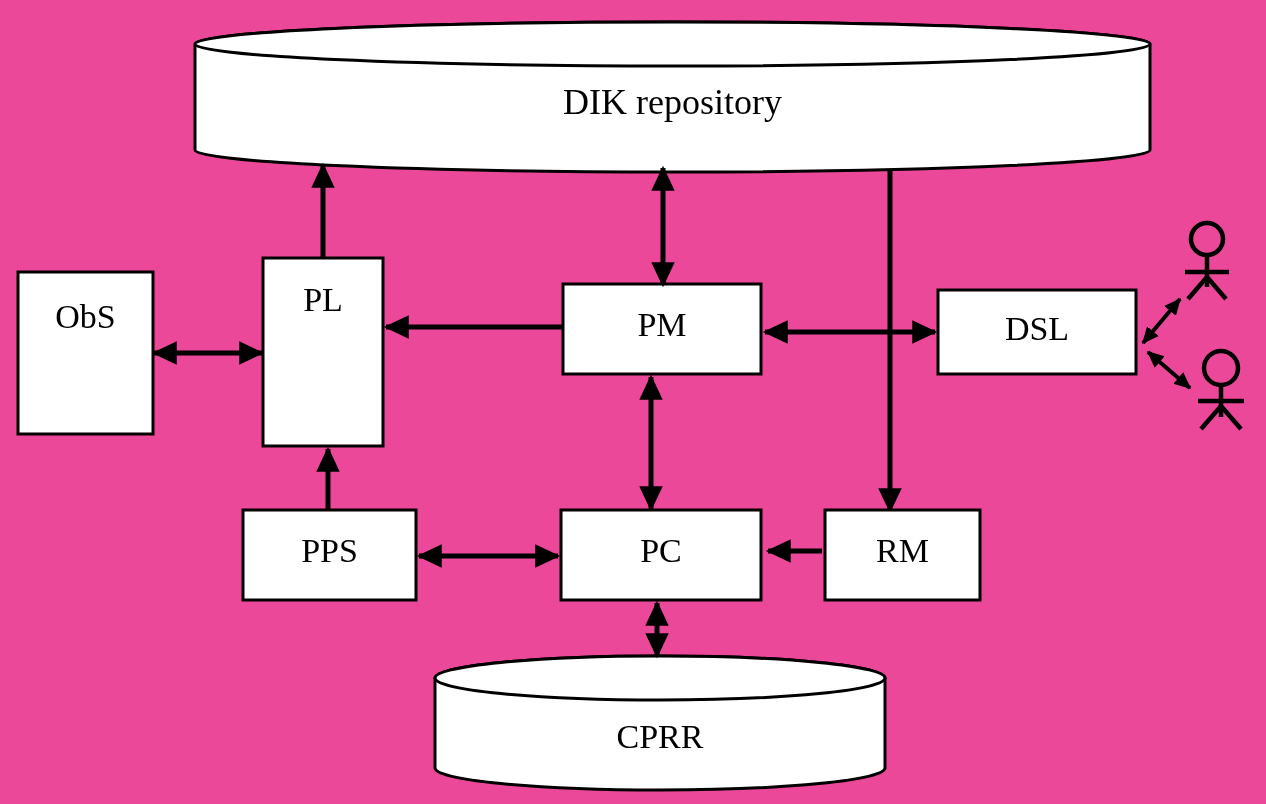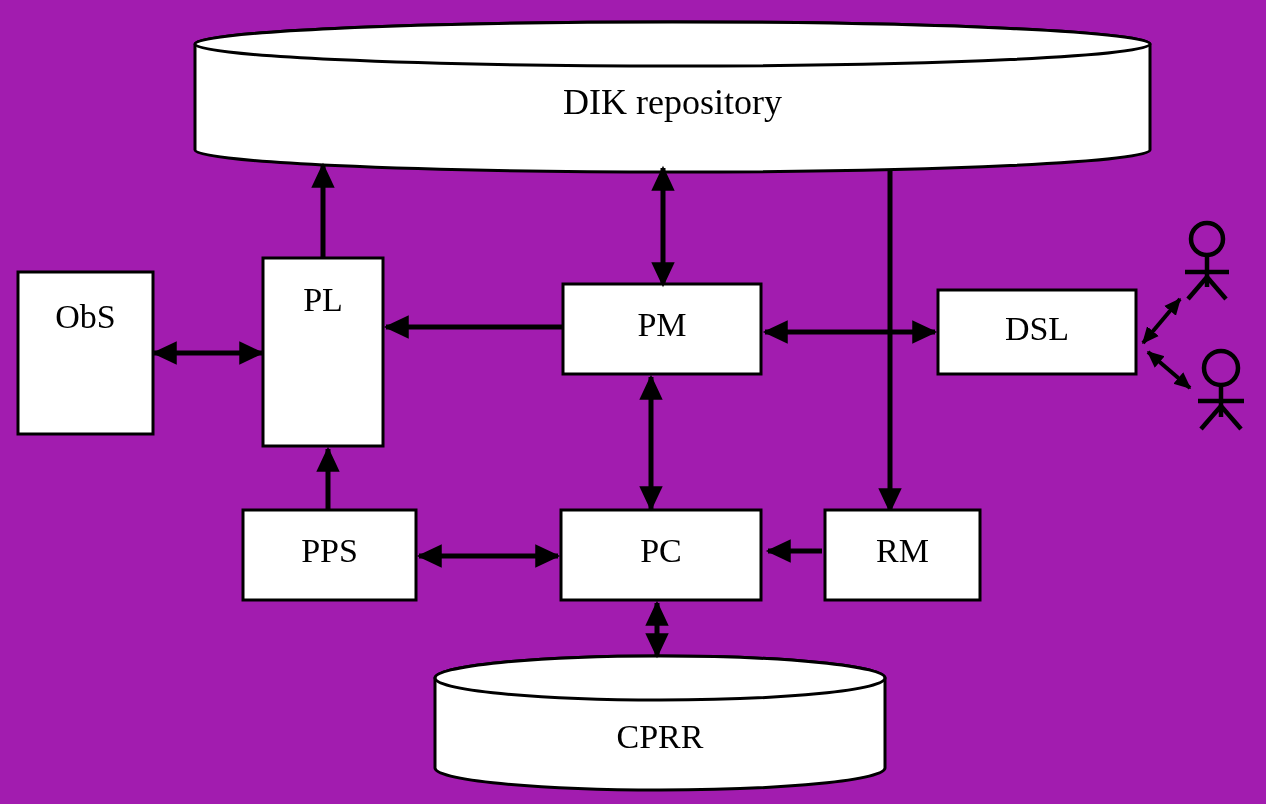--- a/index.html
+++ b/index.html
@@ -10,21 +10,21 @@
   body {
     width: 1266px;
     height: 804px;
     font-family: "Liberation Serif", "DejaVu Serif", serif;
     overflow: hidden;
   }
   #diagram-root {
     position: relative;
     width: 1266px;
     height: 804px;
-    background: #a21caf;
+    background: #ec4899;
   }
   svg#diagram-canvas {
     display: block;
     width: 1266px;
     height: 804px;
   }
   .node-shape {
     fill: #ffffff;
     stroke: #000000;
     stroke-width: 3;

